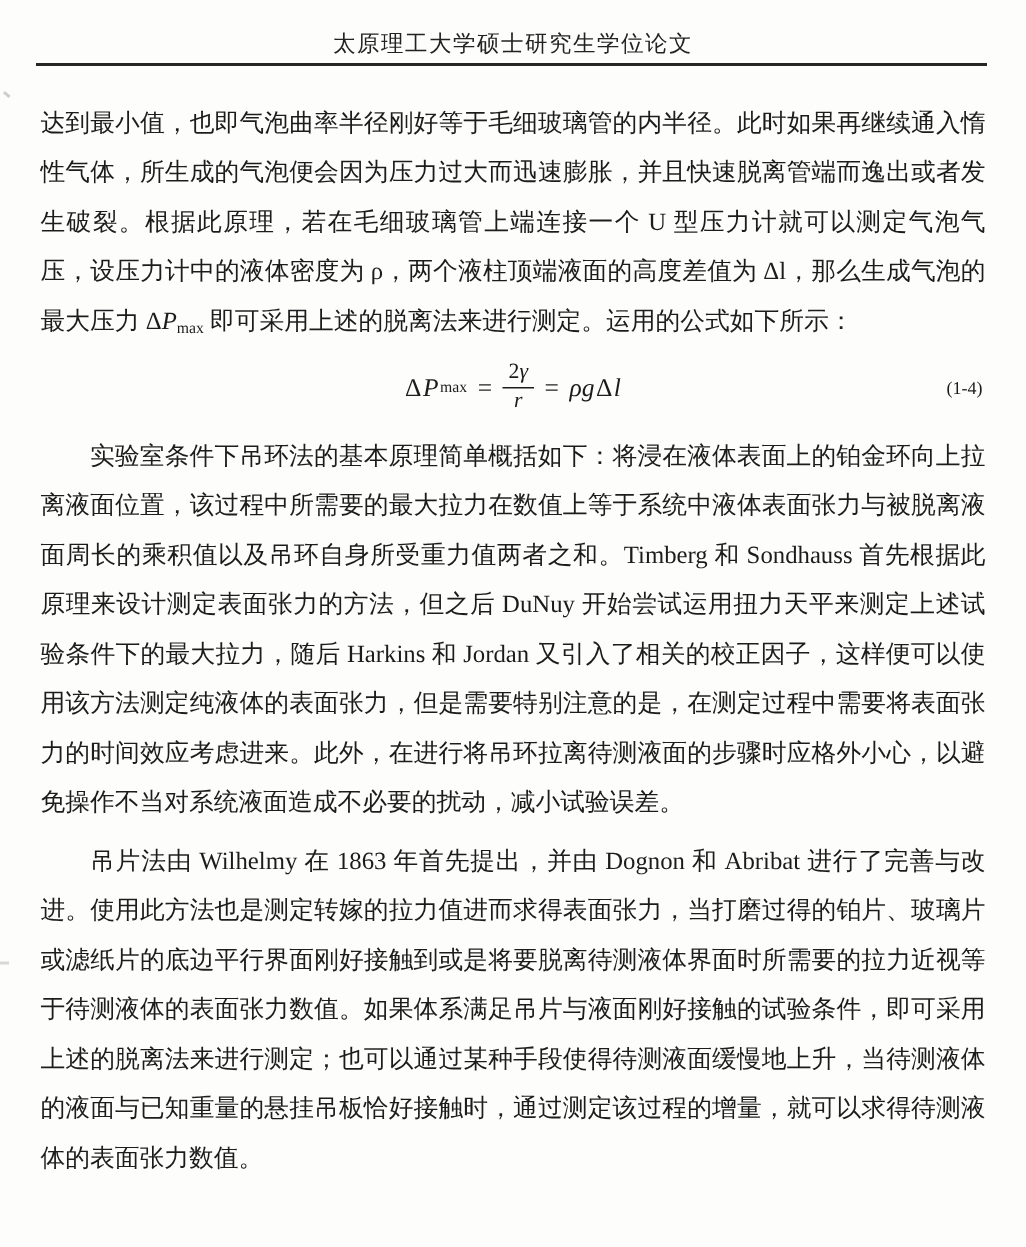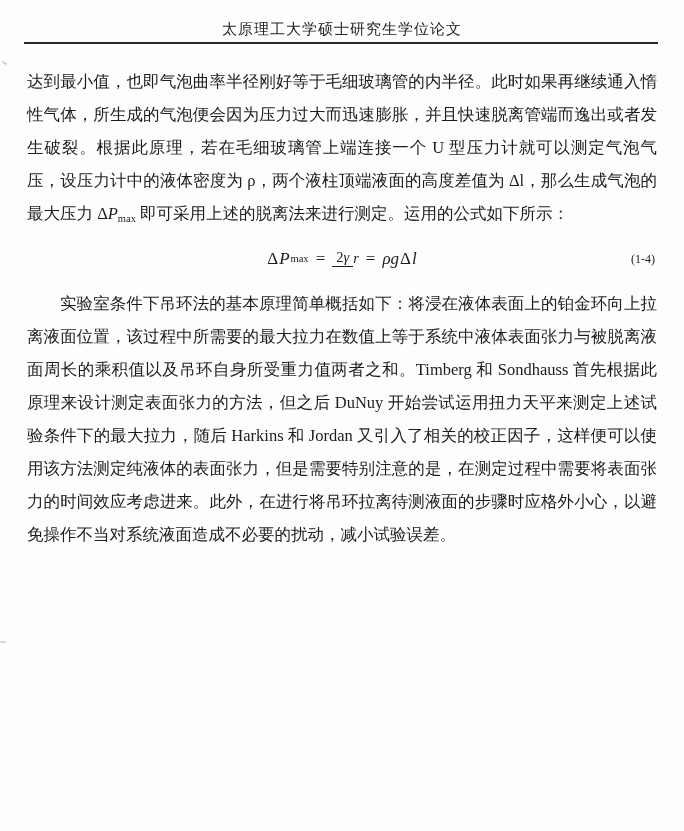--- a/index.html
+++ b/index.html
@@ -61,21 +61,21 @@
   .formula {
     font-size: 17px;
     white-space: nowrap;
     display: inline-flex;
     align-items: center;
     gap: 1px;
   }
   .formula .eq-sign { padding: 0 6px; }
   .frac {
     display: inline-flex;
-    flex-direction: row;
+    flex-direction: column;
     align-items: center;
     vertical-align: middle;
     line-height: 1.1;
     font-size: 14.5px;
   }
   .frac .num {
     border-bottom: 1.6px solid #1c1c1c;
     padding: 0 4px 1px 4px;
   }
   .frac .den { padding-top: 1px; }
@@ -126,15 +126,16 @@
         <span class="var">ρg</span>
           <span>Δ</span>
           <span class="var">l</span>
       </span>
       <span class="eqnum">(1-4)</span>
     </div>
 
 
     <p class="indent">实验室条件下吊环法的基本原理简单概括如下：将浸在液体表面上的铂金环向上拉离液面位置，该过程中所需要的最大拉力在数值上等于系统中液体表面张力与被脱离液面周长的乘积值以及吊环自身所受重力值两者之和。Timberg 和 Sondhauss 首先根据此原理来设计测定表面张力的方法，但之后 DuNuy 开始尝试运用扭力天平来测定上述试验条件下的最大拉力，随后 Harkins 和 Jordan 又引入了相关的校正因子，这样便可以使用该方法测定纯液体的表面张力，但是需要特别注意的是，在测定过程中需要将表面张力的时间效应考虑进来。此外，在进行将吊环拉离待测液面的步骤时应格外小心，以避免操作不当对系统液面造成不必要的扰动，减小试验误差。</p>
 
+    <p class="indent p-gap">吊片法由 Wilhelmy 在 1863 年首先提出，并由 Dognon 和 Abribat 进行了完善与改进。使用此方法也是测定转嫁的拉力值进而求得表面张力，当打磨过得的铂片、玻璃片或滤纸片的底边平行界面刚好接触到或是将要脱离待测液体界面时所需要的拉力近视等于待测液体的表面张力数值。如果体系满足吊片与液面刚好接触的试验条件，即可采用上述的脱离法来进行测定；也可以通过某种手段使得待测液面缓慢地上升，当待测液体的液面与已知重量的悬挂吊板恰好接触时，通过测定该过程的增量，就可以求得待测液体的表面张力数值。</p>
 
   </div>
 </div>
 
 </body></html>

